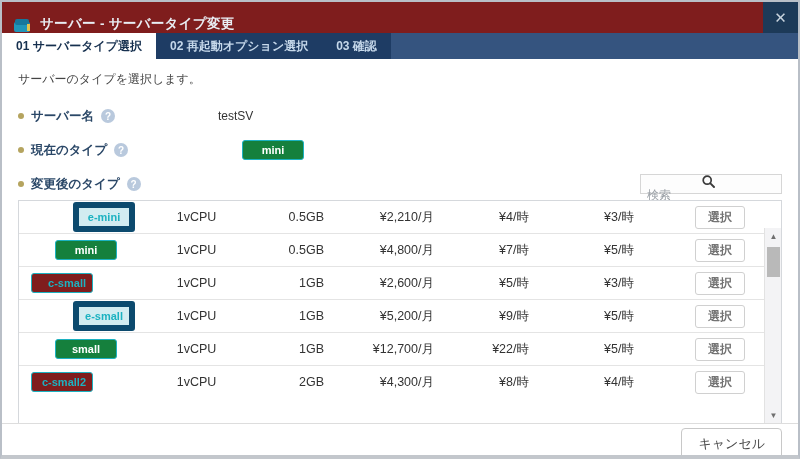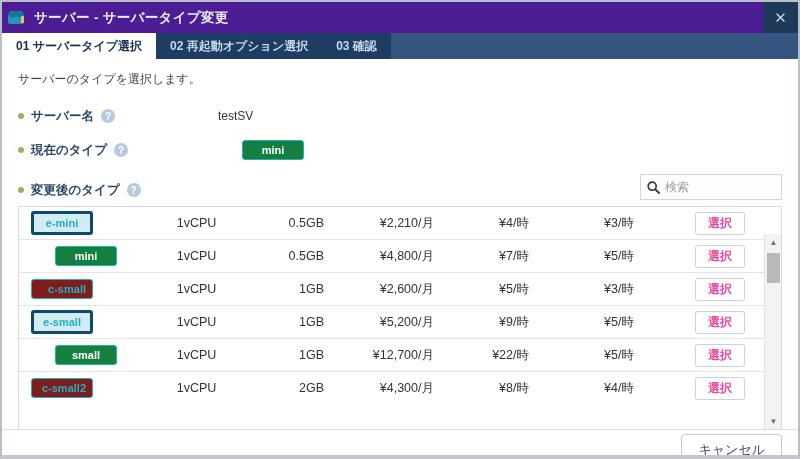--- a/index.html
+++ b/index.html
@@ -12,23 +12,23 @@
     width: 800px; height: 459px;
     background: #fff;
     border: 2px solid #b9bfc7;
     border-bottom: 4px solid #c3c7cc;
     display: flex; flex-direction: column;
     overflow: hidden;
   }
   
   .titlebar {
     height: 31px; flex: 0 0 31px;
-    background: #4c1d95;
-    display: flex; align-items: center;
-    padding-left: 6px;
+    background: #7f1d1d;
+    display: flex; align-items: flex-end;
+    padding-left: 12px;
     position: relative;
   }
   .server-glyph { display: inline-block; margin-right: 7px; line-height: 0; }
   .title-text {
     color: #e9eef4; font-size: 13.5px; font-weight: bold; letter-spacing: .3px;
   }
   .close-btn {
     position: absolute; right: 0; top: 0;
     width: 35px; height: 31px;
     background: #1d3a58;
@@ -61,29 +61,29 @@
     cursor: pointer;
   }
   .field-value { font-size: 12px; color: #333; position: absolute; left: 200px; }
   .row-rel { position: relative; }
   .badge {
     display: inline-block; min-width: 62px; text-align: center;
     font-size: 11px; font-weight: bold;
     padding: 2.5px 6px; border-radius: 3px; line-height: 13px;
   }
   .badge-solid   { background: #15803d; color: #fff; border: 1px solid #1cb2c1; margin-left: 24px; }
-  .badge-light   { background: #d2ecf1; color: #1cb2c1; border: 3px solid #0c4a6e; }
+  .badge-light   { background: #d2ecf1; color: #1cb2c1; border: 6px solid #0c4a6e; margin-left: 42px; }
   .badge-outline { background: #7f1d1d; color: #1cb2c1; border: 1px solid #1cb2c1; text-align: right; }
   
   .newtype-row { display: flex; align-items: flex-end; justify-content: space-between; margin-bottom: 6px; }
   .newtype-left { display: flex; align-items: center; height: 20px; }
   .searchbox {
-    width: 142px; height: 26px;
+    width: 142px; height: 20px;
     border: 1px solid #d6d6d6; background: #fdfdfd;
-    display: flex; align-items: center; padding: 0 6px;
+    display: flex; align-items: center; padding: 0 6px; flex-direction: column;
   }
   .searchbox svg { flex: 0 0 13px; margin-right: 5px; }
   .searchbox input {
     border: none; outline: none; background: transparent;
     font-size: 12px; color: #333; width: 100%;
     font-family: "Liberation Sans", "DejaVu Sans", sans-serif;
   }
   .searchbox input::placeholder { color: #9aa0a6; }
   
   .type-table {
@@ -108,21 +108,21 @@
   .col-month  { width: 110px; text-align: right; }
   .col-on     { width: 95px;  text-align: right; }
   .col-off    { width: 105px; text-align: right; }
   .col-spacer { flex: 1 1 auto; }
   .col-select { width: 96px; text-align: left; padding-left: 10px; }
   .thead .col-vcpu, .thead .col-mem, .thead .col-month,
   .thead .col-on, .thead .col-off { text-align: center; }
   .select-btn {
     display: inline-block;
     background: #fff; border: 1px solid #d0d0d0; border-radius: 3px;
-    color: #ec4899; font-size: 12px; font-weight: bold;
+    color: #737373; font-size: 12px; font-weight: bold;
     padding: 4px 12px; cursor: pointer; line-height: 13px;
   }
   
   .vscroll {
     position: absolute; top: 27px; right: 0; bottom: 0;
     width: 17px; background: #f3f3f5; border-left: 1px solid #e2e2e2;
   }
   .vscroll .arrow {
     width: 17px; height: 16px; display: flex; align-items: center; justify-content: center;
     font-size: 8px; color: #6f6f6f; cursor: pointer;

